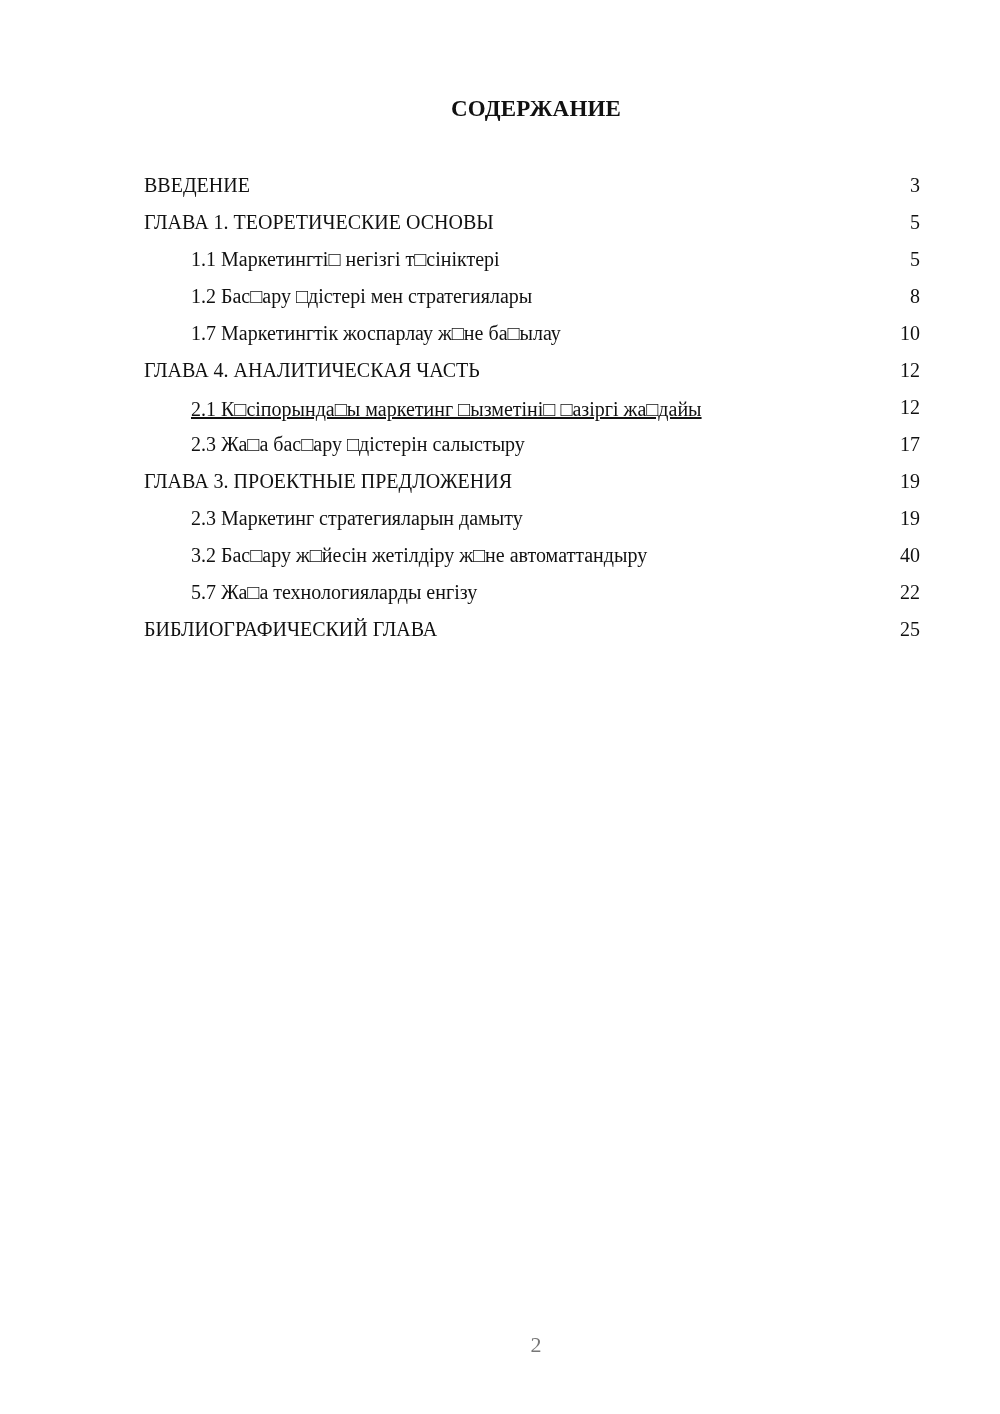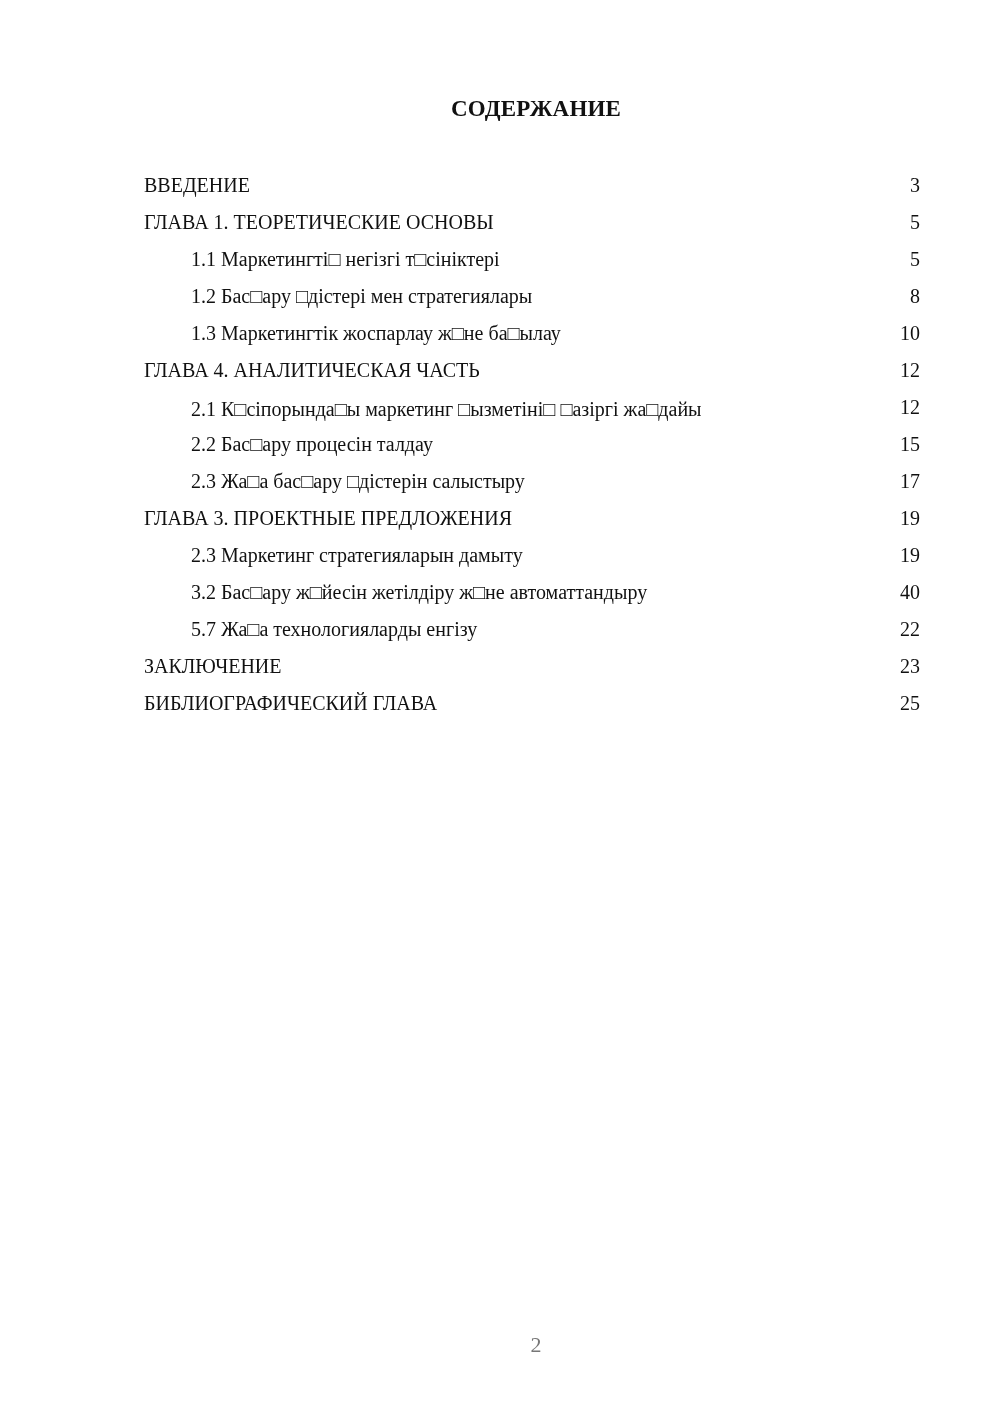--- a/index.html
+++ b/index.html
@@ -5,21 +5,21 @@
   html, body { margin:0; padding:0; background:#ffffff; }
   body { width:1000px; height:1414px; position:relative; overflow:hidden;
          font-family:"Liberation Serif", "DejaVu Serif", serif; color:#111; }
   .title { position:absolute; left:0; width:1072px; top:96px; text-align:center;
            font-weight:bold; font-size:23px; letter-spacing:0.2px; }
   .toc { position:absolute; left:144px; top:167px; width:776px; }
   .row { display:flex; align-items:flex-end; justify-content:space-between;
          font-size:20px; line-height:37px; }
   .row.sub .label { padding-left:47px; }
   .row .label { flex:1; white-space:normal; }
-  .row.wrap .label { line-height:26px; padding-top:3px; padding-bottom:4px; max-width:580px; }
+  .row.wrap .label { line-height:26px; padding-top:3px; padding-bottom:4px; max-width:580px;text-decoration:underline; }
   .row .page { width:60px; text-align:right; }
   .page-num { position:absolute; left:0; width:1072px; top:1332px; text-align:center;
               font-size:22px; color:#777; }
 </style>
 </head>
 <body>
 
 <div class="title">СОДЕРЖАНИЕ</div>
 
 <div class="toc">
@@ -33,34 +33,30 @@
   </div>
   <div class="row sub">
     <span class="label">1.1 Маркетингті□ негізгі т□сініктері</span>
     <span class="page">5</span>
   </div>
   <div class="row sub">
     <span class="label">1.2 Бас□ару □дістері мен стратегиялары</span>
     <span class="page">8</span>
   </div>
   <div class="row sub">
-    <span class="label">1.3 Маркетингтік жоспарлау ж□не ба□ылау</span>
+    <span class="label">1.7 Маркетингтік жоспарлау ж□не ба□ылау</span>
     <span class="page">10</span>
   </div>
   <div class="row">
     <span class="label">ГЛАВА 4. АНАЛИТИЧЕСКАЯ ЧАСТЬ</span>
     <span class="page">12</span>
   </div>
   <div class="row sub wrap">
     <span class="label">2.1 К□сіпорында□ы маркетинг □ызметіні□ □азіргі жа□дайы</span>
     <span class="page">12</span>
-  </div>
-  <div class="row sub">
-    <span class="label">2.2 Бас□ару процесін талдау</span>
-    <span class="page">15</span>
   </div>
   <div class="row sub">
     <span class="label">2.3 Жа□а бас□ару □дістерін салыстыру</span>
     <span class="page">17</span>
   </div>
   <div class="row">
     <span class="label">ГЛАВА 3. ПРОЕКТНЫЕ ПРЕДЛОЖЕНИЯ</span>
     <span class="page">19</span>
   </div>
   <div class="row sub">
@@ -69,22 +65,18 @@
   </div>
   <div class="row sub">
     <span class="label">3.2 Бас□ару ж□йесін жетілдіру ж□не автоматтандыру</span>
     <span class="page">40</span>
   </div>
   <div class="row sub">
     <span class="label">5.7 Жа□а технологияларды енгізу</span>
     <span class="page">22</span>
   </div>
   <div class="row">
-    <span class="label">ЗАКЛЮЧЕНИЕ</span>
-    <span class="page">23</span>
-  </div>
-  <div class="row">
     <span class="label">БИБЛИОГРАФИЧЕСКИЙ ГЛАВА</span>
     <span class="page">25</span>
   </div>
 </div>
 
 <div class="page-num">2</div>
 
 </body></html>

